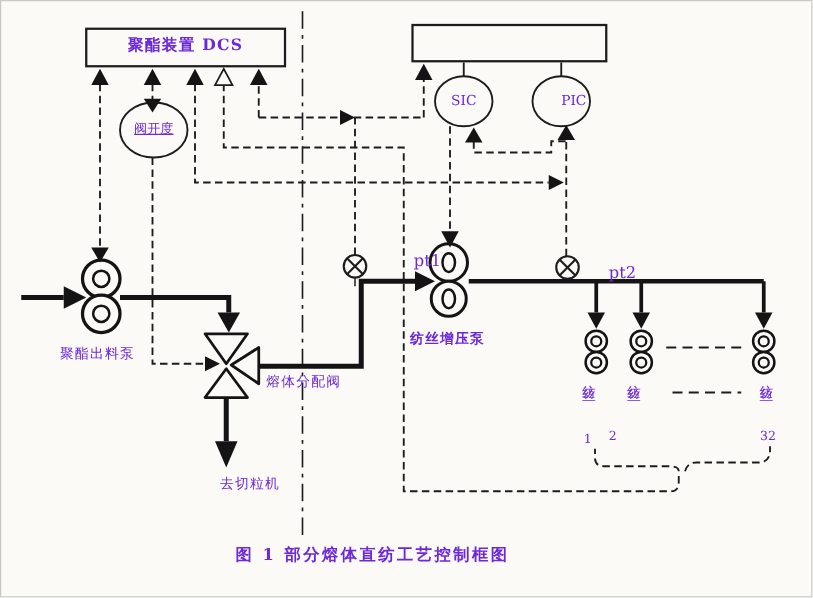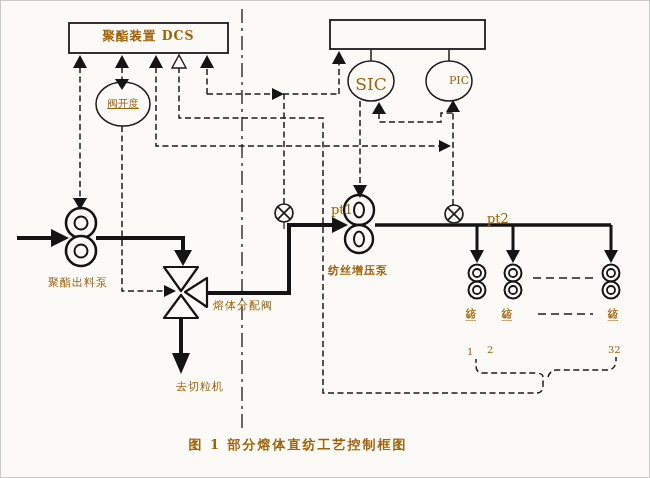--- a/index.html
+++ b/index.html
@@ -2,21 +2,21 @@
 <html><head>
 <meta charset="utf-8">
 <style>
   html,body{margin:0;padding:0;background:#e8e8e6;}
   #stage{
     position:relative;width:650px;height:478px;background:#fbfaf7;
     font-family:"DejaVu Sans",sans-serif;color:#1b1b1b;overflow:hidden;
     border:1px solid #c9c9c5;box-sizing:border-box;
   }
   #diagram-svg{position:absolute;left:0;top:0;}
-  .lbl{position:absolute;white-space:nowrap;color:#a16207;
+  .lbl{position:absolute;white-space:nowrap;color:#6d28d9;
        font-family:"DejaVu Serif","DejaVu Sans",serif;line-height:1.1;}
   .box-lbl{font-size:12.5px;font-weight:bold;text-align:center;letter-spacing:1px;}
   .ctl-lbl{font-size:10.5px;text-align:center;}
   .eq-lbl{font-size:11px;letter-spacing:1px;}
   .pt-lbl{font-size:13px;}
   .num-lbl{font-size:10px;}
   .v-lbl{writing-mode:vertical-rl;text-orientation:upright;font-size:11px;letter-spacing:3px;height:40px;}
   .caption{font-size:13px;font-weight:bold;text-align:center;width:594px;letter-spacing:2px;}
 </style>
 </head>
@@ -148,21 +148,21 @@
       <polygon points="331,63 345,63 338,50"></polygon>
       <polygon points="445,111 459,111 452,99"></polygon>
       <polygon points="371,113 385,113 378,101"></polygon>
       <polygon points="352,184 366,184 359,197"></polygon>
     </g>
   </svg>
 
   <div class="lbl box-lbl" style="left:68px;top:28px;width:159px;">聚酯装置 DCS</div>
 
   <div class="lbl ctl-lbl" style="left:95px;top:97px;width:54px;text-decoration:underline;">阀开度</div>
-  <div class="lbl ctl-lbl" style="left:347px;top:74px;width:46px;font-size:17px;">SIC</div>
+  <div class="lbl ctl-lbl" style="left:347px;top:74px;width:46px;font-size:11px;">SIC</div>
   <div class="lbl ctl-lbl" style="left:425px;top:74px;width:66px;font-size:11px;">PIC</div>
 
   <div class="lbl pt-lbl" style="left:330px;top:202px;">pt1</div>
   <div class="lbl pt-lbl" style="left:486px;top:211px;">pt2</div>
 
   <div class="lbl eq-lbl" style="left:47px;top:276px;">聚酯出料泵</div>
   <div class="lbl eq-lbl" style="left:212px;top:299px;">熔体分配阀</div>
   <div class="lbl eq-lbl" style="left:327px;top:264px;font-weight:bold;">纺丝增压泵</div>
   <div class="lbl eq-lbl" style="left:139px;top:380px;margin-left:36px;">去切粒机</div>
 

